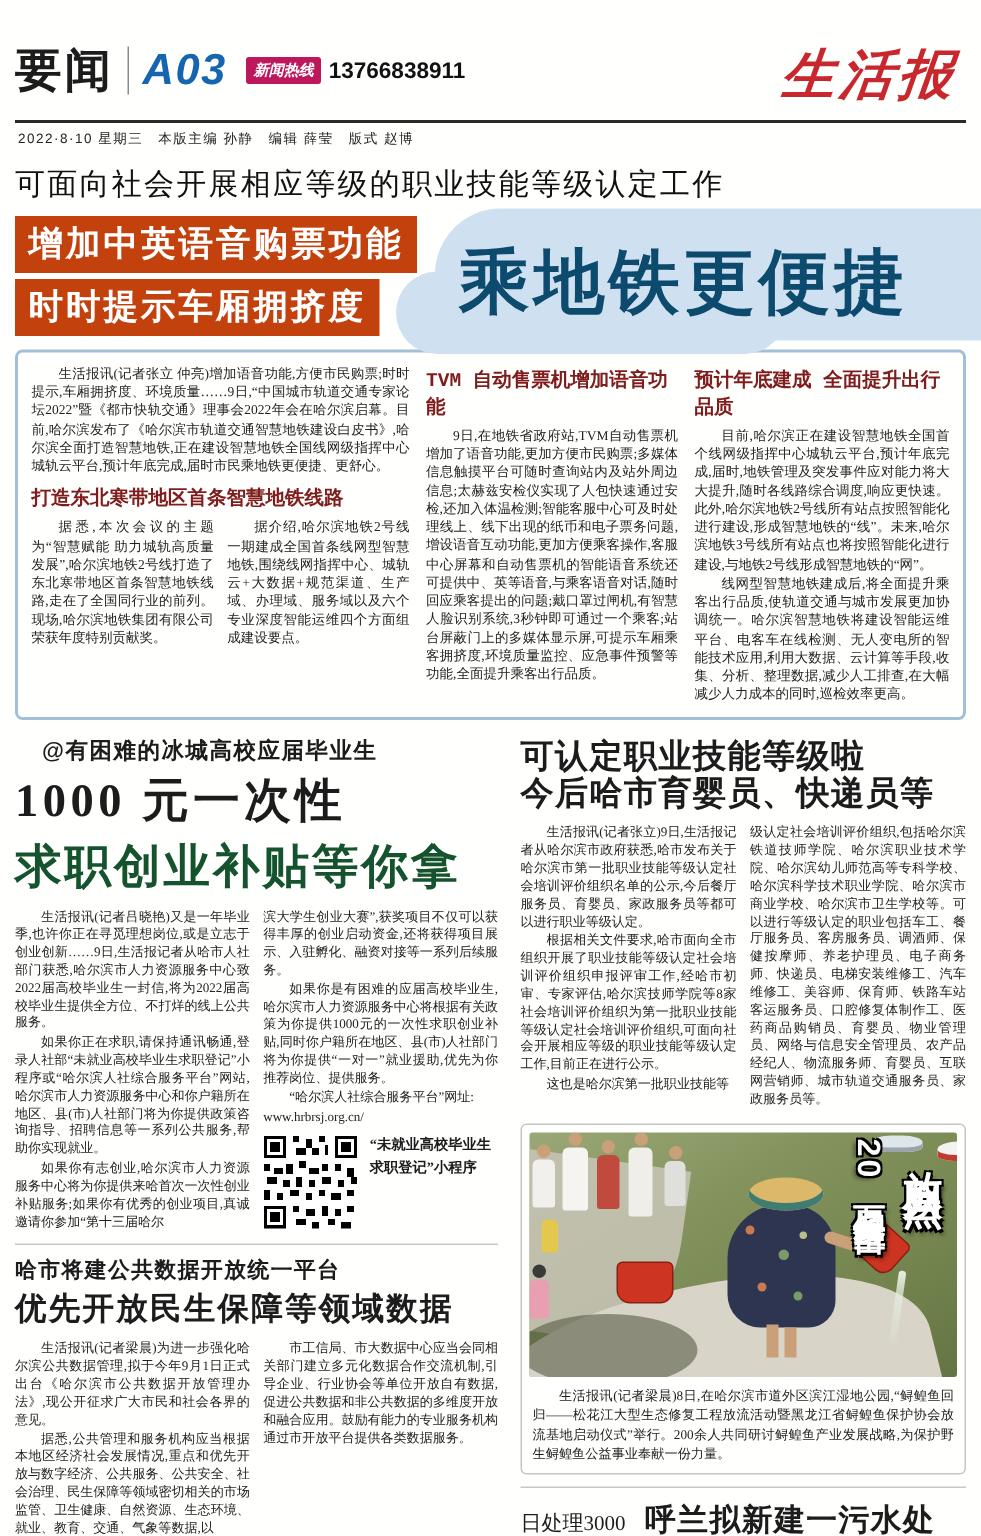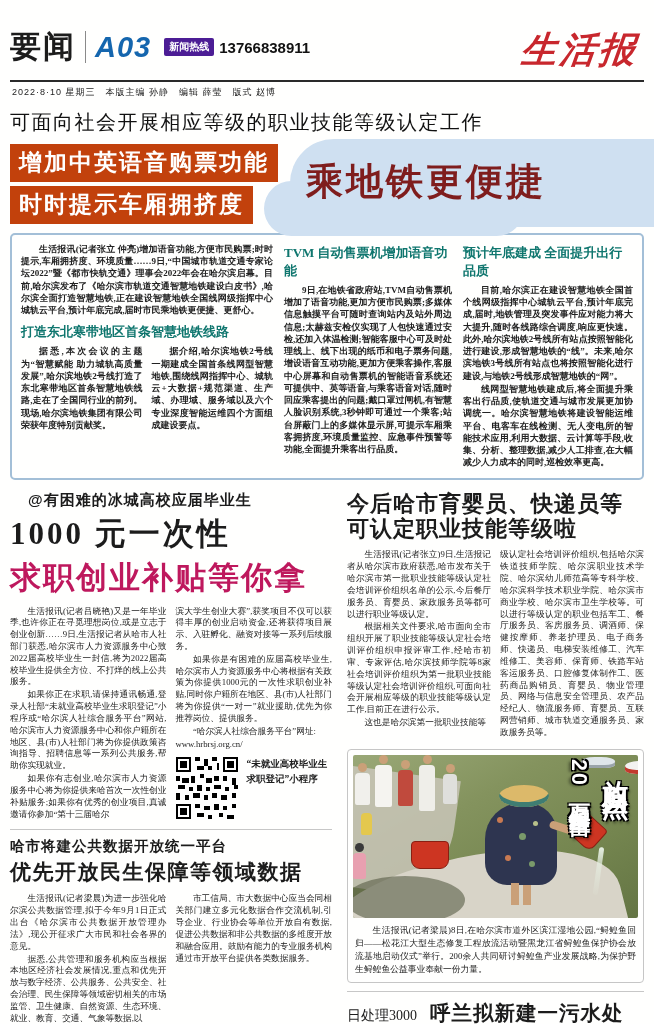--- a/index.html
+++ b/index.html
@@ -6,60 +6,60 @@
   .page{position:relative;width:654px;height:1024px;background:#fffffe;box-sizing:border-box;
         padding:0 10px;overflow:hidden;font-family:"Liberation Serif",serif;color:#1c1c1c;}
   
   .hdr{display:flex;align-items:flex-start;justify-content:space-between;padding-top:26px;}
   .hdr-left{display:flex;align-items:center;gap:9px;}
   .yaowen{font-size:31px;font-weight:bold;letter-spacing:2px;}
   .vdiv{width:1px;height:32px;background:#8a8a8a;}
   .pageno{font-family:"Liberation Sans",sans-serif;font-style:italic;font-weight:bold;
           font-size:29px;color:#1566ae;letter-spacing:1px;}
   .hotline{display:flex;align-items:center;gap:5px;margin-left:4px;}
-  .hotline-badge{background:#4c1d95;color:#fff;font-family:"Liberation Sans",sans-serif;
-                 font-size:10px;font-weight:bold;padding:2px 5px;border-radius:2px;}
+  .hotline-badge{background:#be185d;color:#fff;font-family:"Liberation Sans",sans-serif;
+                 font-size:10px;font-weight:bold;padding:2px 5px;border-radius:2px;font-style:italic;}
   .hotline-num{font-family:"Liberation Sans",sans-serif;font-weight:bold;font-size:15px;color:#111;}
   .masthead{color:#c8272d;font-family:"DejaVu Serif",serif;font-style:italic;font-weight:bold;
             font-size:36px;letter-spacing:3px;transform:skewX(-6deg);padding-right:6px;}
   .hdr-rule{border:0;border-top:2px solid #2a2a2a;margin:5px 0 0;}
   .dateline{font-family:"Liberation Sans",sans-serif;font-size:9px;color:#222;padding:4px 0 0 2px;letter-spacing:1px;}
   
   .lead-kicker{font-size:20px;margin-top:10px;letter-spacing:1.5px;color:#111;}
   .banner{position:relative;height:88px;margin-top:5px;}
   .cloud{position:absolute;right:-14px;top:-2px;width:368px;height:88px;background:#cfe0f1;
          border-radius:60px 0 0 60px;}
   .cloud2{position:absolute;right:120px;top:40px;width:260px;height:55px;background:#cfe0f1;border-radius:40px;}
   .bboxes{position:absolute;left:0;top:3px;}
   .bbox{background:#c2410c;color:#fff;font-family:"Liberation Sans",sans-serif;font-weight:bold;
         font-size:23px;letter-spacing:2px;padding:3px 9px 4px;display:inline-block;margin-bottom:4px;}
   .big-title{position:absolute;left:296px;top:16px;font-family:"Liberation Sans",sans-serif;
-             font-weight:900;font-size:37px;color:#7f1d1d;letter-spacing:3px;}
+             font-weight:900;font-size:47px;color:#0c4a6e;letter-spacing:3px;}
   
   .metrobox{border:2px solid #a3bfd7;border-radius:5px;margin-top:4px;padding:8px 9px;
             display:flex;gap:11px;min-height:208px;box-sizing:border-box;}
   .m-col1{width:252px;flex:none;}
   .m-col2{flex:1;}
   .m-col3{width:170px;flex:none;}
-  .m-h{font-family:Liberation Serif, serif;font-weight:bold;font-size:13px;margin:7px 0 4px;color:#0f766e;}
+  .m-h{font-family:Liberation Mono, monospace;font-weight:bold;font-size:13px;margin:7px 0 4px;color:#7f1d1d;}
   .m-h.first{margin-top:1px;}
   .bt{font-size:8.7px;line-height:1.36;text-align:justify;text-indent:2em;margin:0 0 1px;color:#222;}
-  .metrobox .bt{font-size:9px;font-weight:bold;}
+  .metrobox .bt{font-size:9px;}
   .noind{text-indent:0;}
   .mini2{display:flex;gap:9px;}
   .mini2>div{flex:1;min-width:0;}
   
   .main2{display:flex;gap:15px;margin-top:11px;}
   .mcol-l{width:322px;flex:none;}
   .mcol-r{flex:1;min-width:0;}
   .rule{border:0;border-top:1px solid #c7c7c7;margin:8px 0 7px;}
   
   .kicker1{font-family:"Liberation Sans",sans-serif;font-weight:bold;font-size:15px;letter-spacing:1px;margin-left:18px;}
   .t1000a{font-size:31px;font-weight:bold;letter-spacing:3px;margin-top:3px;}
-  .t1000b{font-size:31px;font-weight:bold;letter-spacing:2px;color:#be185d;margin:2px 0 7px;}
+  .t1000b{font-size:31px;font-weight:bold;letter-spacing:2px;color:#14532d;margin:2px 0 7px;}
   .qrrow{display:flex;gap:9px;align-items:flex-start;margin-top:7px;font-weight:bold;}
   .qr{width:62px;height:62px;flex:none;}
   .qrcap{font-size:9.5px;line-height:1.55;width:86px;}
   
   .skills-h{font-family:"Liberation Sans",sans-serif;font-weight:bold;font-size:22px;line-height:1.18;
             letter-spacing:1px;margin-bottom:7px;}
   
   .photowrap{border:1px solid #c6c6c6;border-radius:4px;padding:5px;margin-top:9px;}
   .photo{position:relative;height:163px;overflow:hidden;border-radius:2px;
          background:linear-gradient(150deg,#9aa877 0%,#84935e 35%,#74854f 70%,#647544 100%);}
@@ -247,22 +247,22 @@
           </div>
         </div>
       </div>
 
     </div>
 
     <div class="mcol-r">
 
       <div>
         <div class="skills-h">
+          <div>可认定职业技能等级啦</div>
           <div>今后哈市育婴员、快递员等</div>
-          <div>可认定职业技能等级啦</div>
         </div>
         <div class="mini2">
           <div>
             <p class="bt">生活报讯(记者张立)9日,生活报记者从哈尔滨市政府获悉,哈市发布关于哈尔滨市第一批职业技能等级认定社会培训评价组织名单的公示,今后餐厅服务员、育婴员、家政服务员等都可以进行职业等级认定。</p>
             <p class="bt">根据相关文件要求,哈市面向全市组织开展了职业技能等级认定社会培训评价组织申报评审工作,经哈市初审、专家评估,哈尔滨技师学院等8家社会培训评价组织为第一批职业技能等级认定社会培训评价组织,可面向社会开展相应等级的职业技能等级认定工作,目前正在进行公示。</p>
             <p class="bt">这也是哈尔滨第一批职业技能等</p>
           </div>
           <div>
             <p class="bt noind">级认定社会培训评价组织,包括哈尔滨铁道技师学院、哈尔滨职业技术学院、哈尔滨幼儿师范高等专科学校、哈尔滨科学技术职业学院、哈尔滨市商业学校、哈尔滨市卫生学校等。可以进行等级认定的职业包括车工、餐厅服务员、客房服务员、调酒师、保健按摩师、养老护理员、电子商务师、快递员、电梯安装维修工、汽车维修工、美容师、保育师、铁路车站客运服务员、口腔修复体制作工、医药商品购销员、育婴员、物业管理员、网络与信息安全管理员、农产品经纪人、物流服务师、育婴员、互联网营销师、城市轨道交通服务员、家政服务员等。</p>
           </div>

